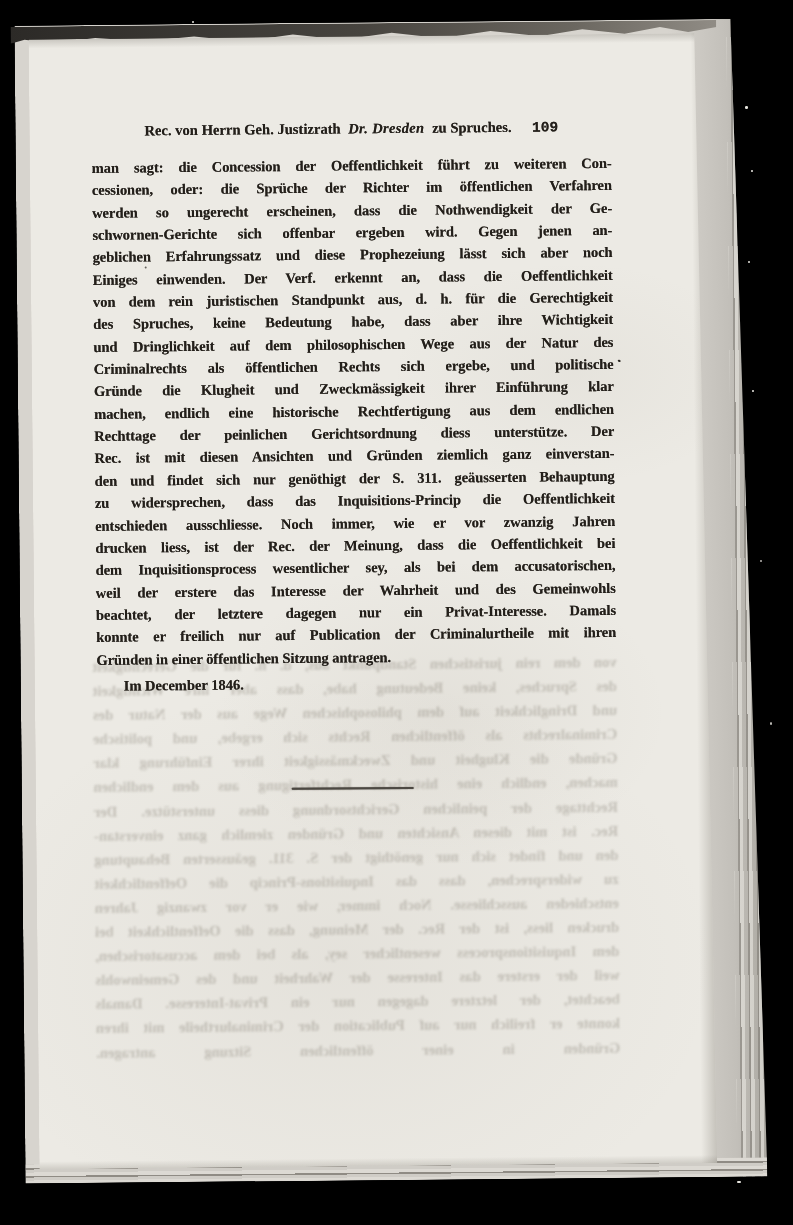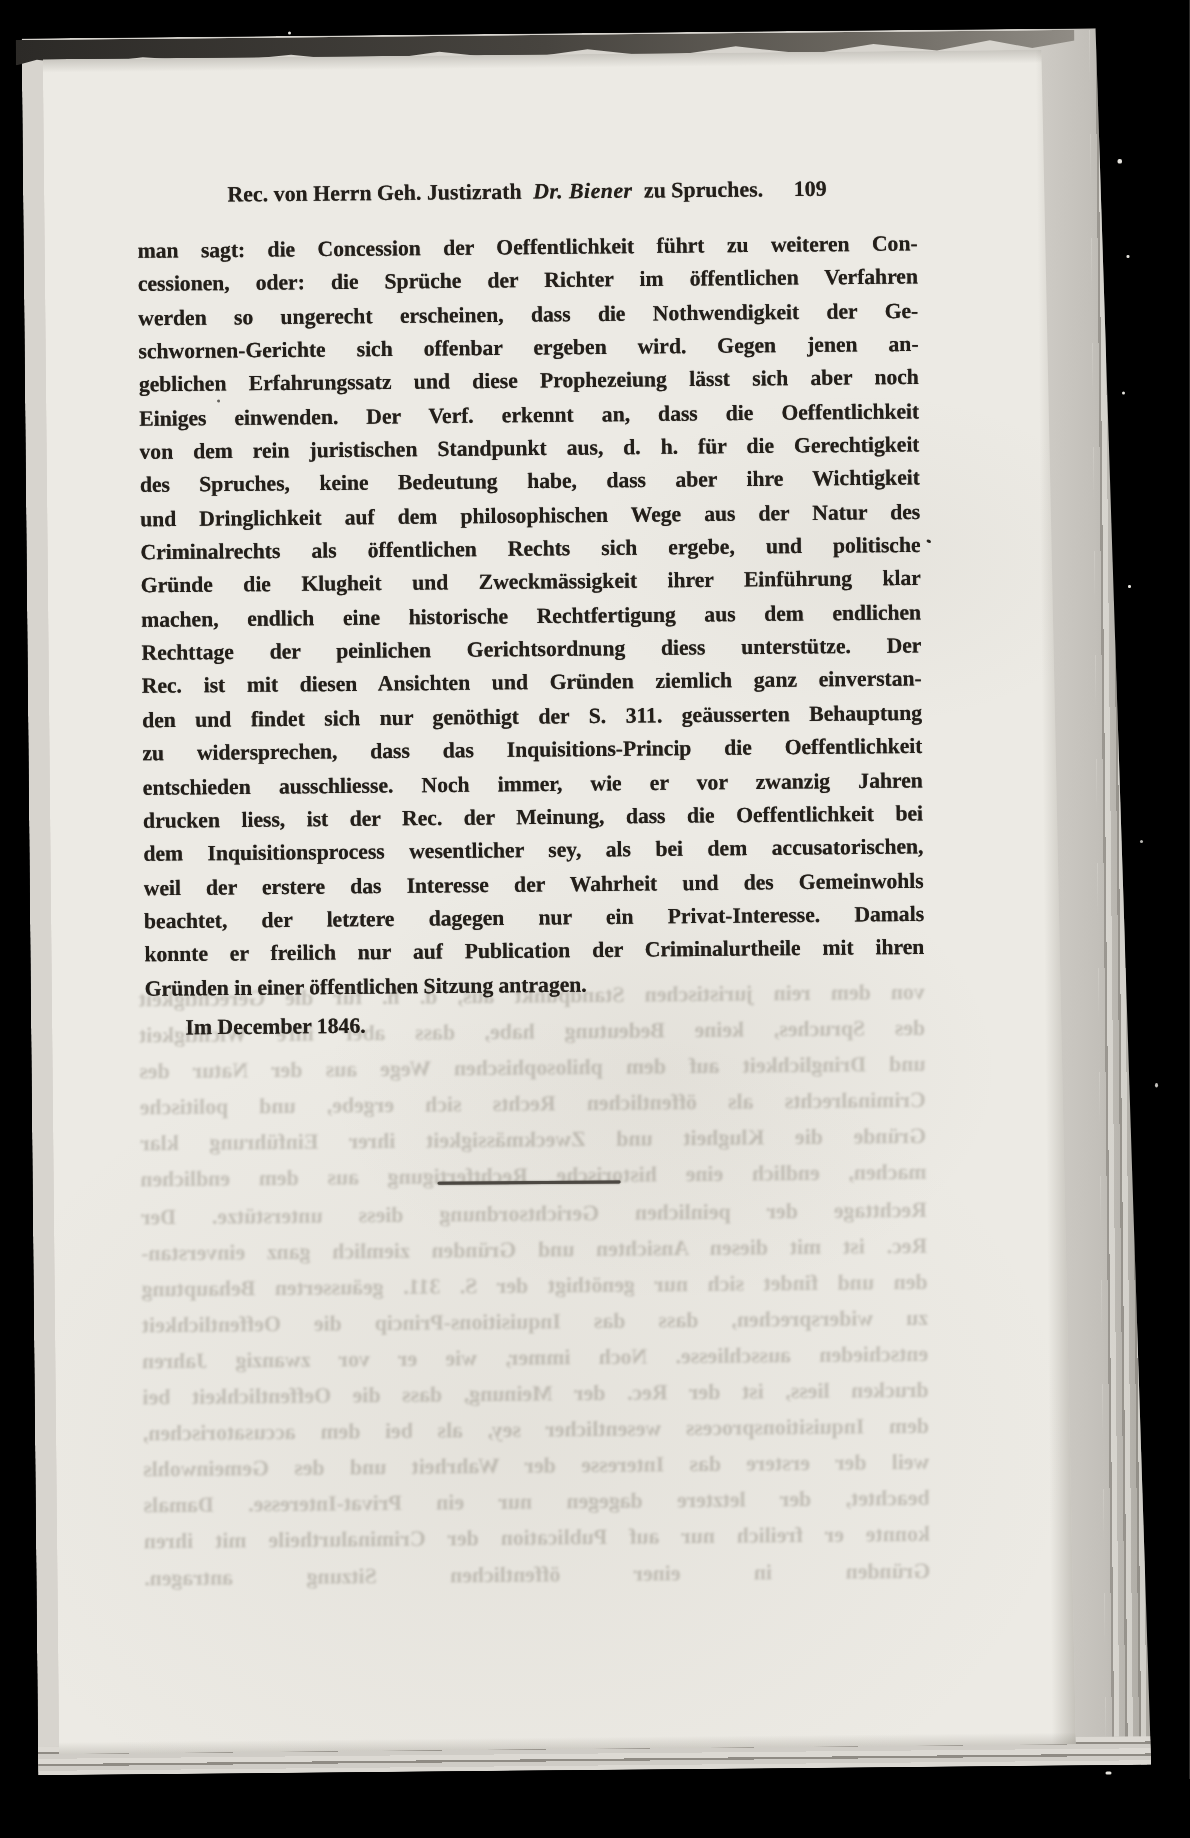--- a/index.html
+++ b/index.html
@@ -66,21 +66,21 @@
     position:absolute;left:62px;top:82px;width:520px;
     text-align:center;
     font:700 14.6px/20px "Liberation Serif","DejaVu Serif",serif;
     color:var(--ink);
     text-shadow:0 0 .45px rgba(30,25,20,.75);
     white-space:nowrap;
     z-index:3;
   }
   .rh span + span{margin-left:.27em;}
   .rh .emph{font-style:italic;letter-spacing:.3px;}
-  .rh .pagenum{margin-left:1.15em;}
+  .rh .pagenum{margin-left:1.15em;font-family:Liberation Mono, monospace;}
   .para{
     position:absolute;left:62px;top:118px;width:520px;
     font:700 14.5px/22.35px "Liberation Serif","DejaVu Serif",serif;
     letter-spacing:-0.05px;
     color:var(--ink);
     text-shadow:0 0 .45px rgba(30,25,20,.75);
     z-index:3;
   }
   .tline{height:22.35px;overflow:hidden;text-align:justify;text-align-last:justify;}
   .tline.last{text-align-last:left;}
@@ -155,21 +155,21 @@
           <div class="tline">weil der erstere das Interesse der Wahrheit und des Gemeinwohls</div>
           <div class="tline">beachtet, der letztere dagegen nur ein Privat-Interesse. Damals</div>
           <div class="tline">konnte er freilich nur auf Publication der Criminalurtheile mit ihren</div>
           <div class="tline">Gründen in einer öffentlichen Sitzung antragen.</div>
         </div>
 
       <div class="rule"></div>
 
       <div class="rh">
         <span>Rec. von Herrn Geh. Justizrath</span>
-        <span class="emph">Dr. Biener</span>
+        <span class="emph">Dr. Dresden</span>
         <span>zu Spruches.</span>
         <span class="pagenum">109</span>
       </div>
 
       <div class="para" id="para">
           <div class="tline">man sagt: die Concession der Oeffentlichkeit führt zu weiteren Con-</div>
           <div class="tline">cessionen, oder: die Sprüche der Richter im öffentlichen Verfahren</div>
           <div class="tline">werden so ungerecht erscheinen, dass die Nothwendigkeit der Ge-</div>
           <div class="tline">schwornen-Gerichte sich offenbar ergeben wird. Gegen jenen an-</div>
           <div class="tline">geblichen Erfahrungssatz und diese Prophezeiung lässt sich aber noch</div>

